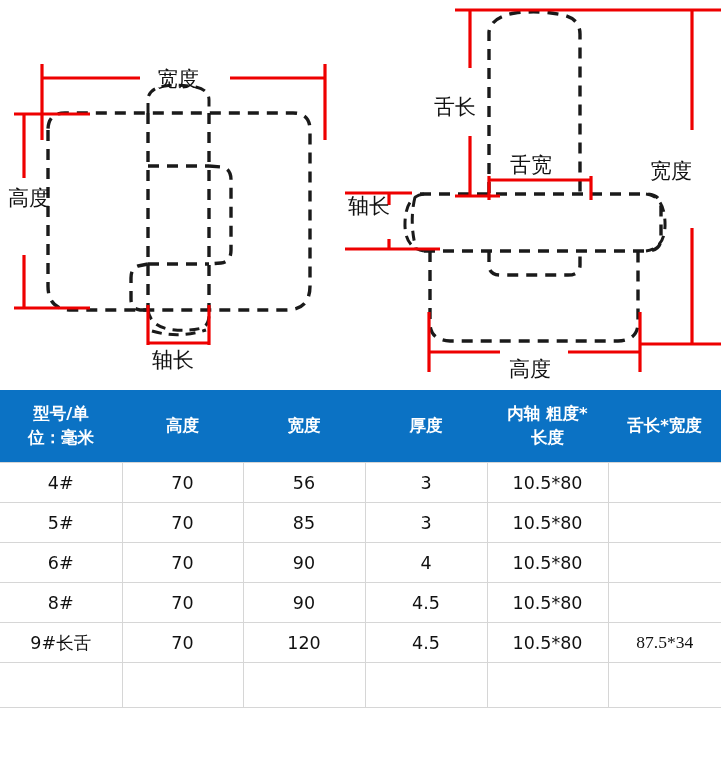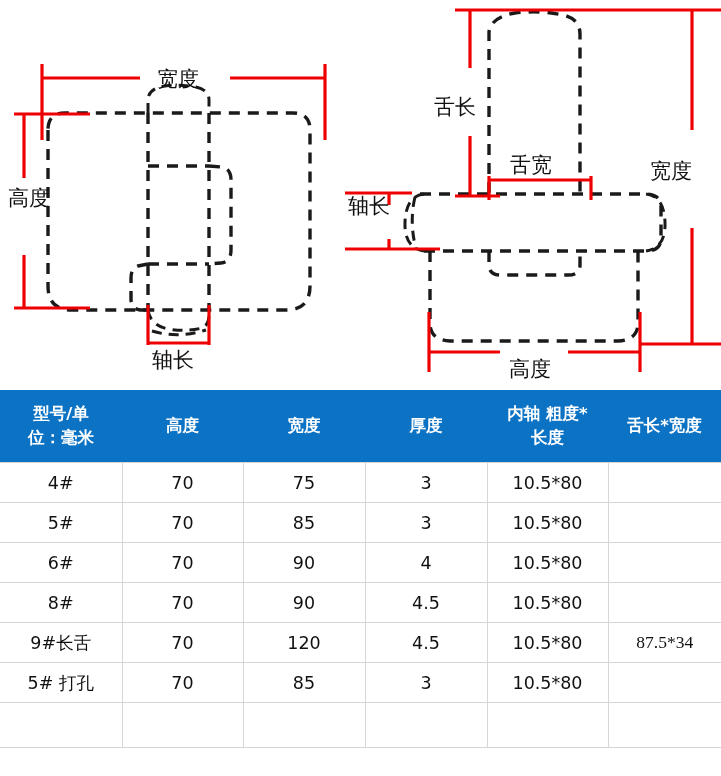--- a/index.html
+++ b/index.html
@@ -216,21 +216,21 @@
           <span>内轴 粗度*</span><br>
           <span>长度</span>
         </th>
         <th>舌长*宽度</th>
       </tr>
     </thead>
     <tbody id="table-body">
         <tr>
           <td>4#</td>
           <td>70</td>
-          <td>75</td>
+          <td>56</td>
           <td>3</td>
           <td>10.5*80</td>
           <td></td>
         </tr>
         <tr>
           <td>5#</td>
           <td>70</td>
           <td>85</td>
           <td>3</td>
           <td>10.5*80</td>
@@ -253,28 +253,20 @@
           <td></td>
         </tr>
         <tr>
           <td>9#长舌</td>
           <td>70</td>
           <td>120</td>
           <td>4.5</td>
           <td>10.5*80</td>
           <td>87.5*34</td>
         </tr>
-        <tr>
-          <td>5# 打孔</td>
-          <td>70</td>
-          <td>85</td>
-          <td>3</td>
-          <td>10.5*80</td>
-          <td></td>
-        </tr>
         <tr class="empty-row">
           <td></td>
           <td></td>
           <td></td>
           <td></td>
           <td></td>
           <td></td>
         </tr>
       </tbody>
   </table>

